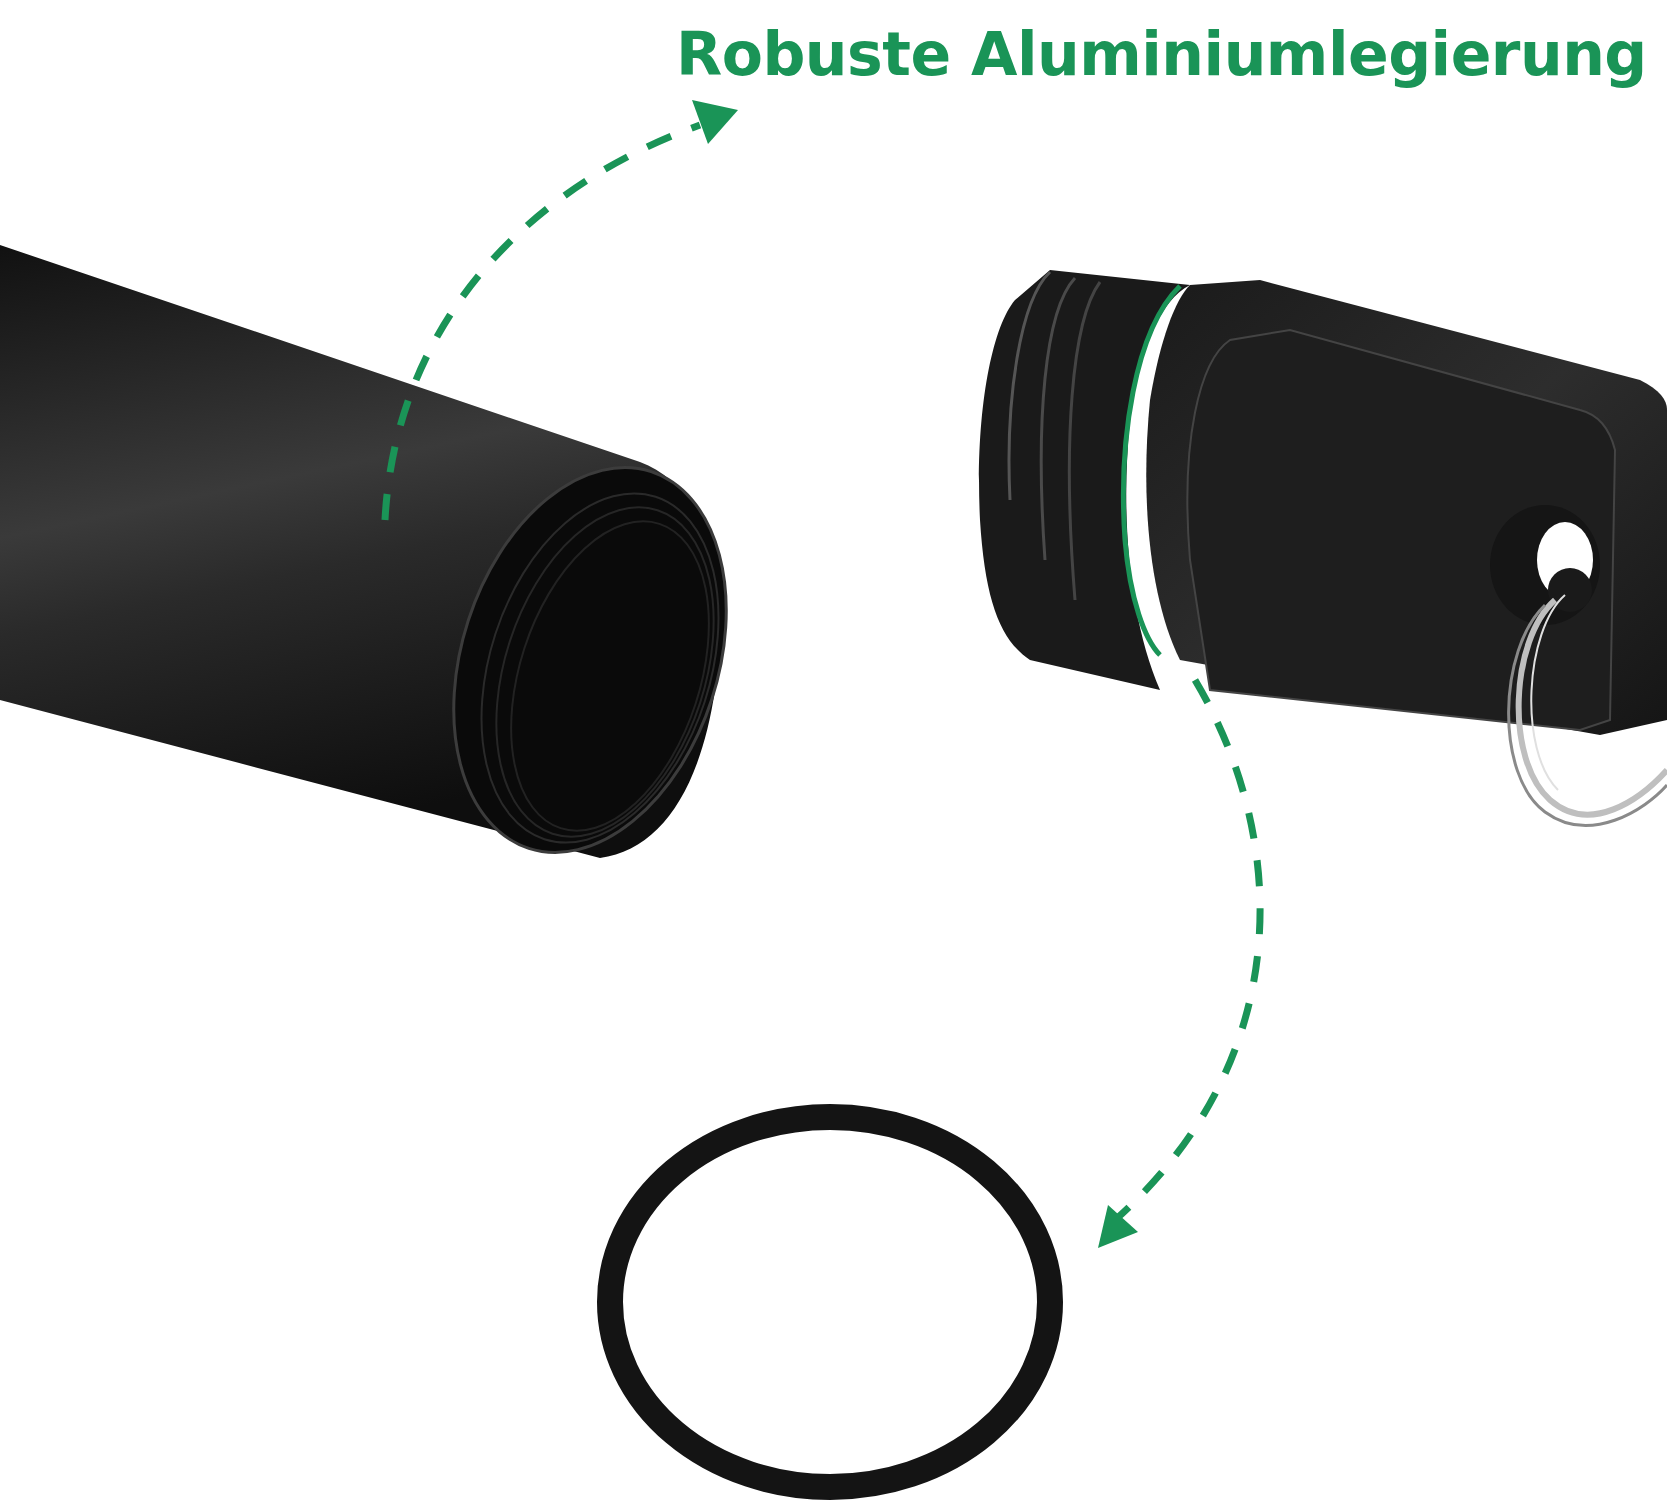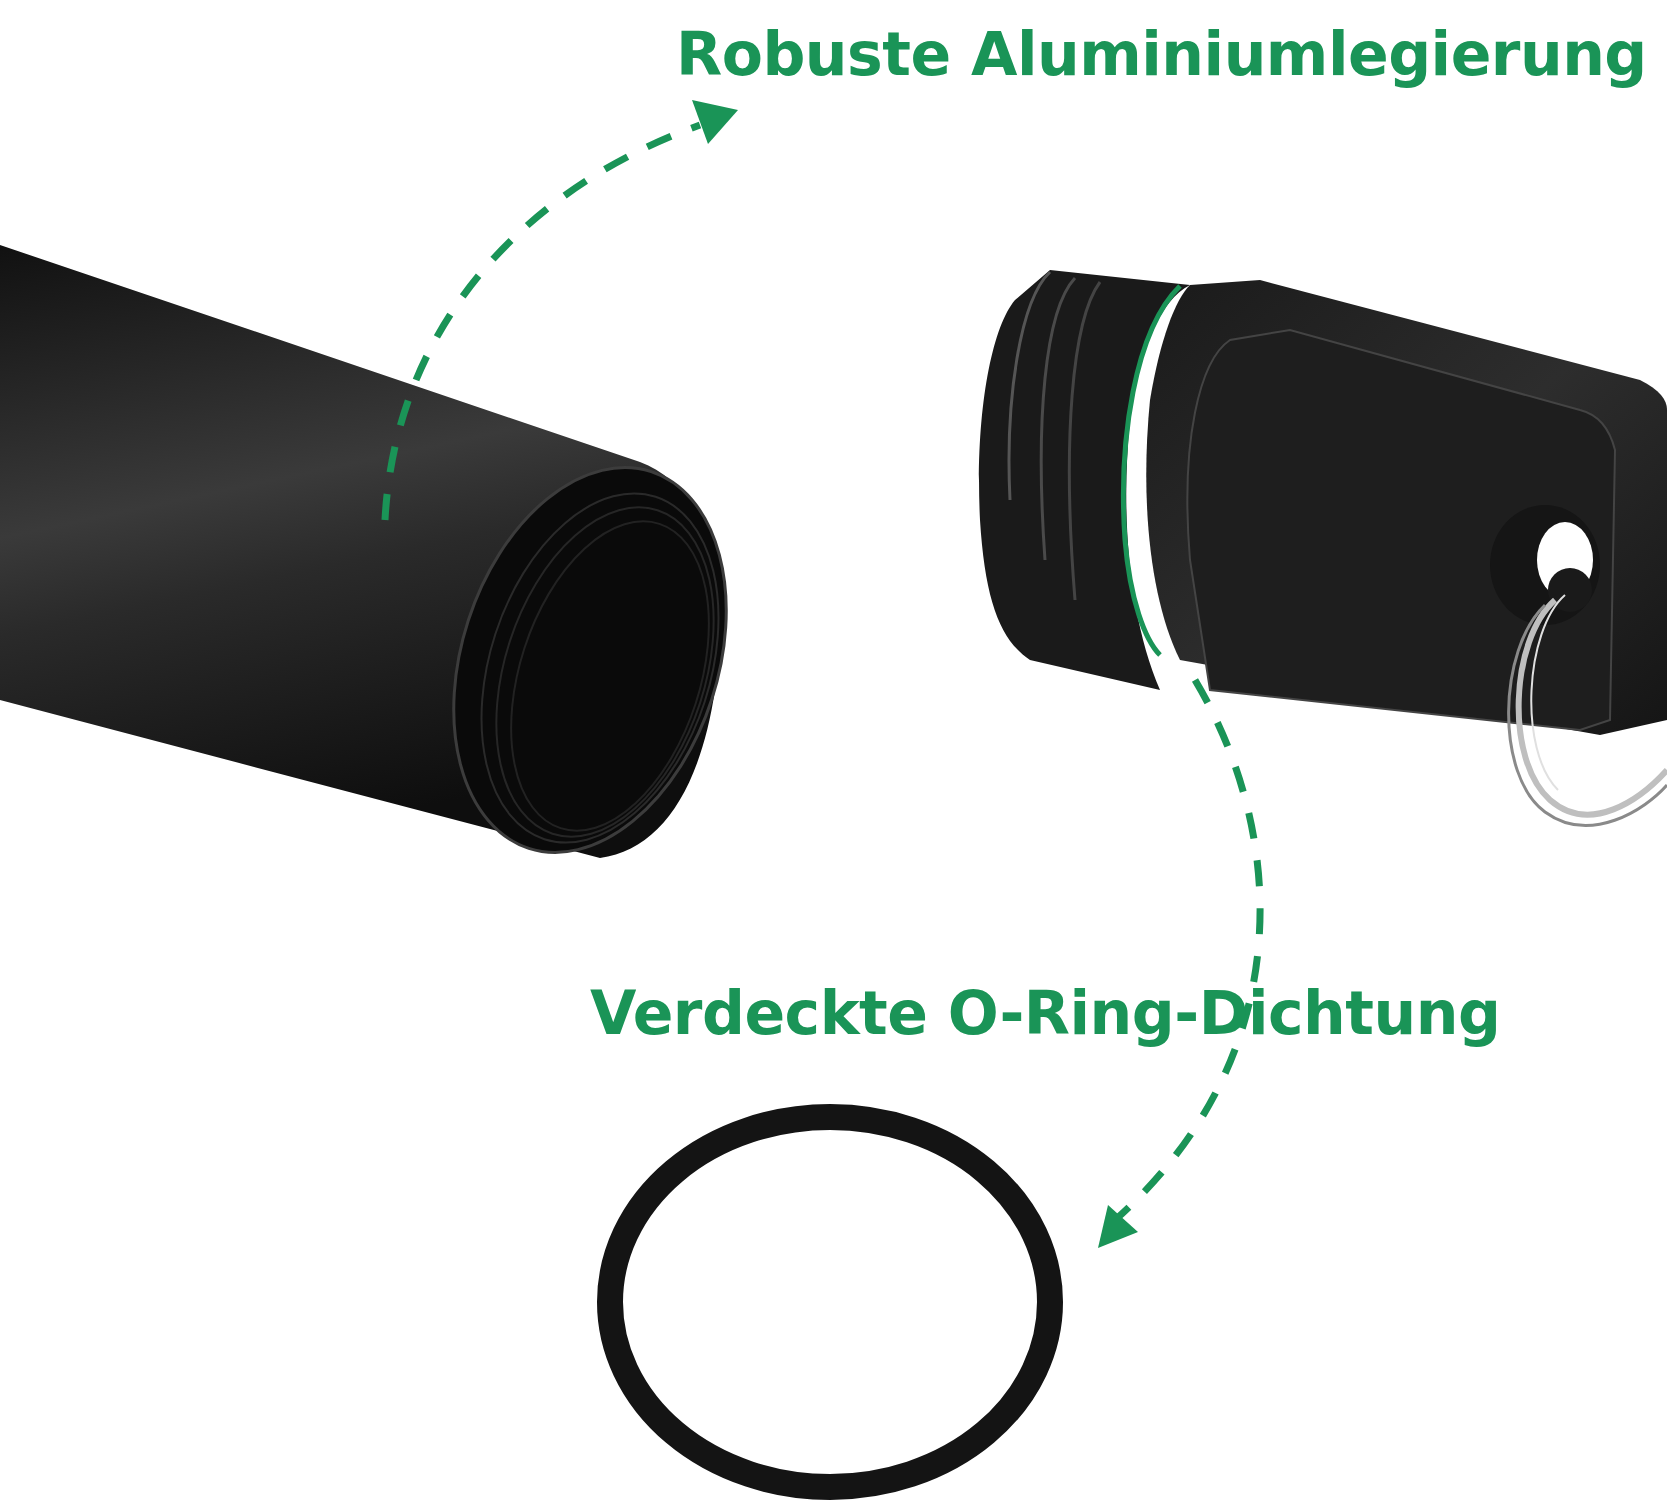--- a/index.html
+++ b/index.html
@@ -75,14 +75,13 @@
       <polygon points="738,110 692,100 708,144" fill="#1a9457"></polygon>
     </g>
 
     <g>
       <path d="M1195,680 C1290,840 1295,1060 1115,1220" stroke="#1a9457" stroke-width="7" fill="none" stroke-dasharray="26 22" stroke-linecap="butt"></path>
       <polygon points="1098,1248 1108,1205 1138,1232" fill="#1a9457"></polygon>
     </g>
   </svg>
 
   <div class="label label-top">Robuste Aluminiumlegierung</div>
-  <div class="label label-mid">Verdeckte O-Ring-Dichtung</div>
 </div>
 
 </body></html>

